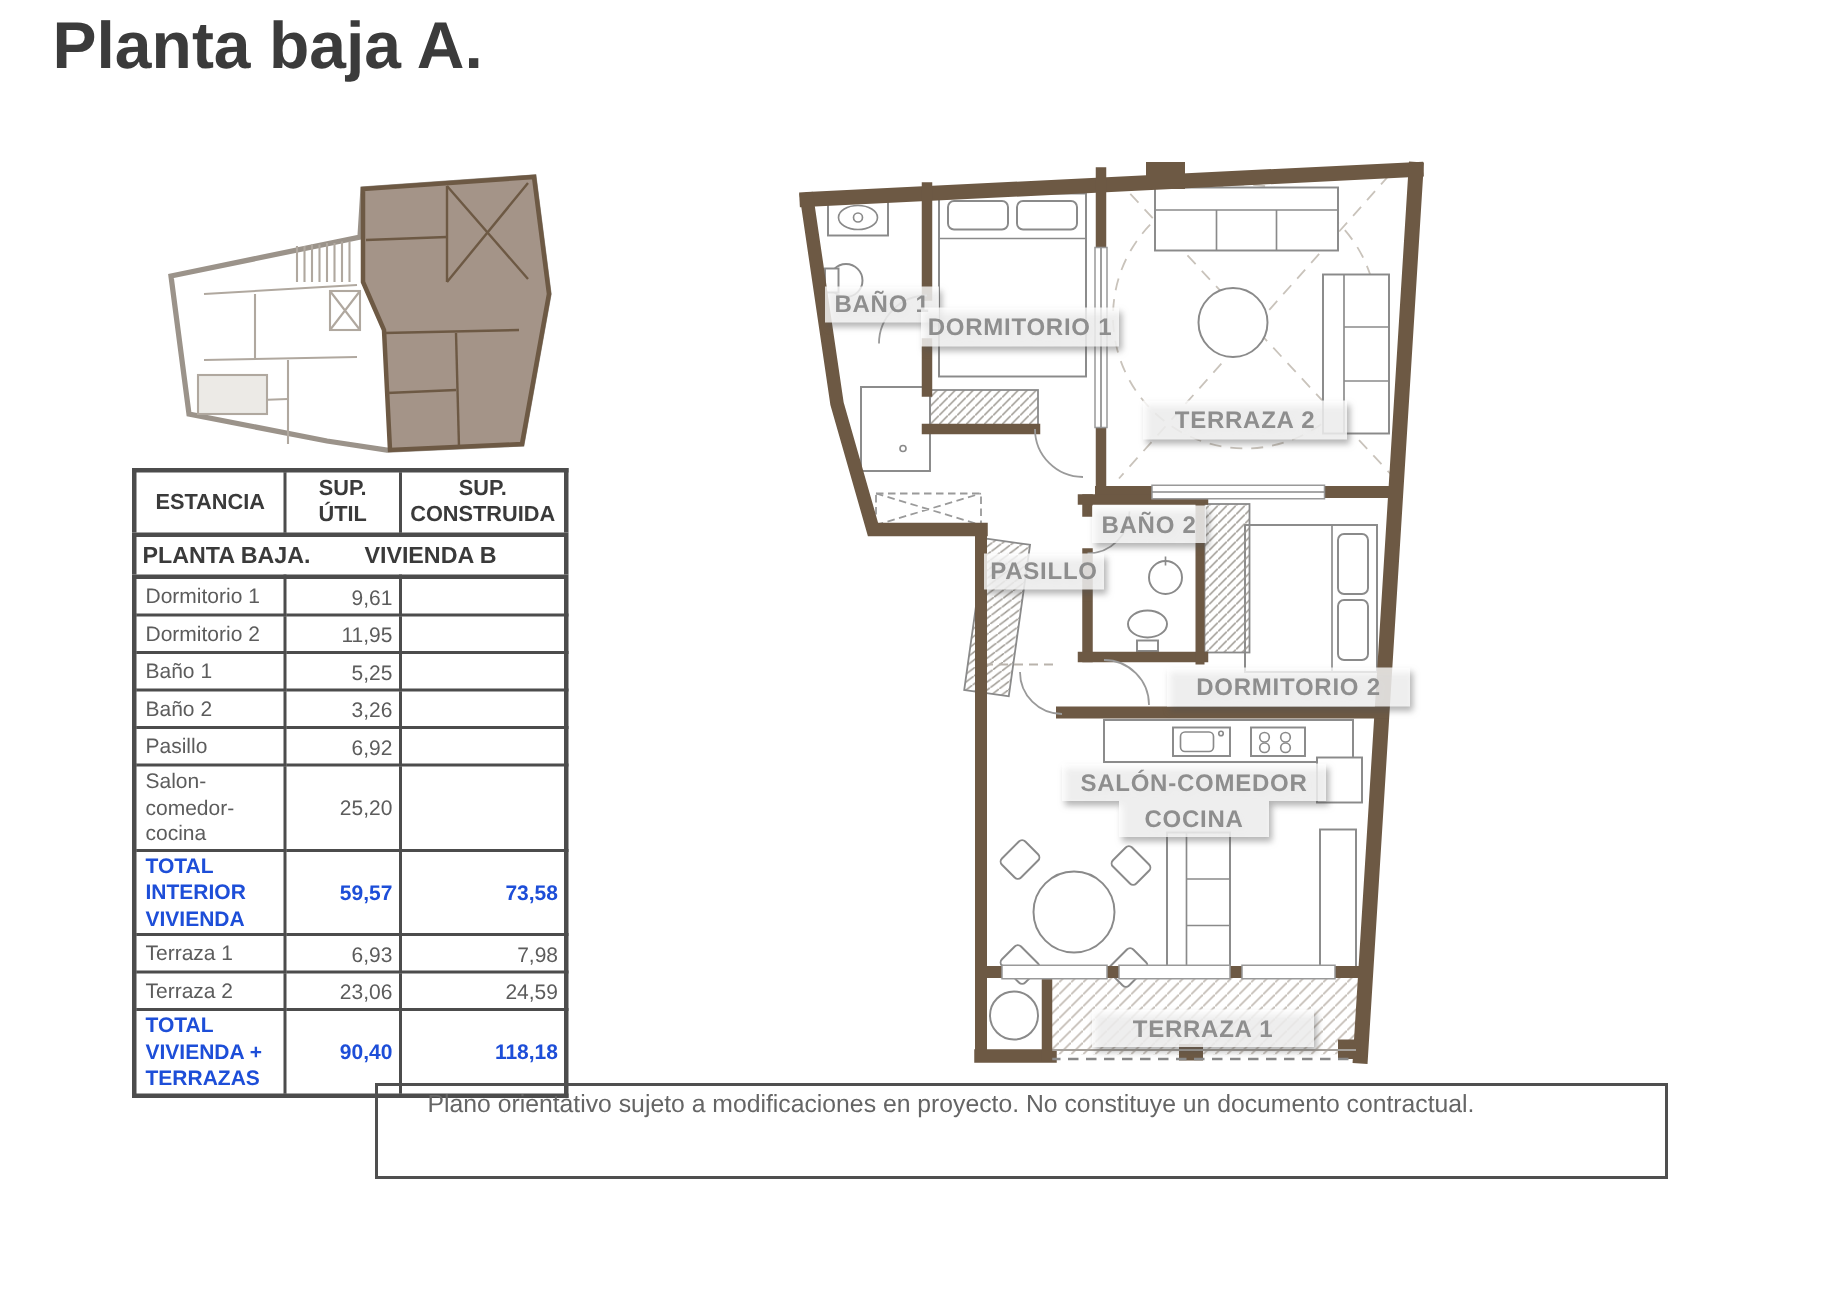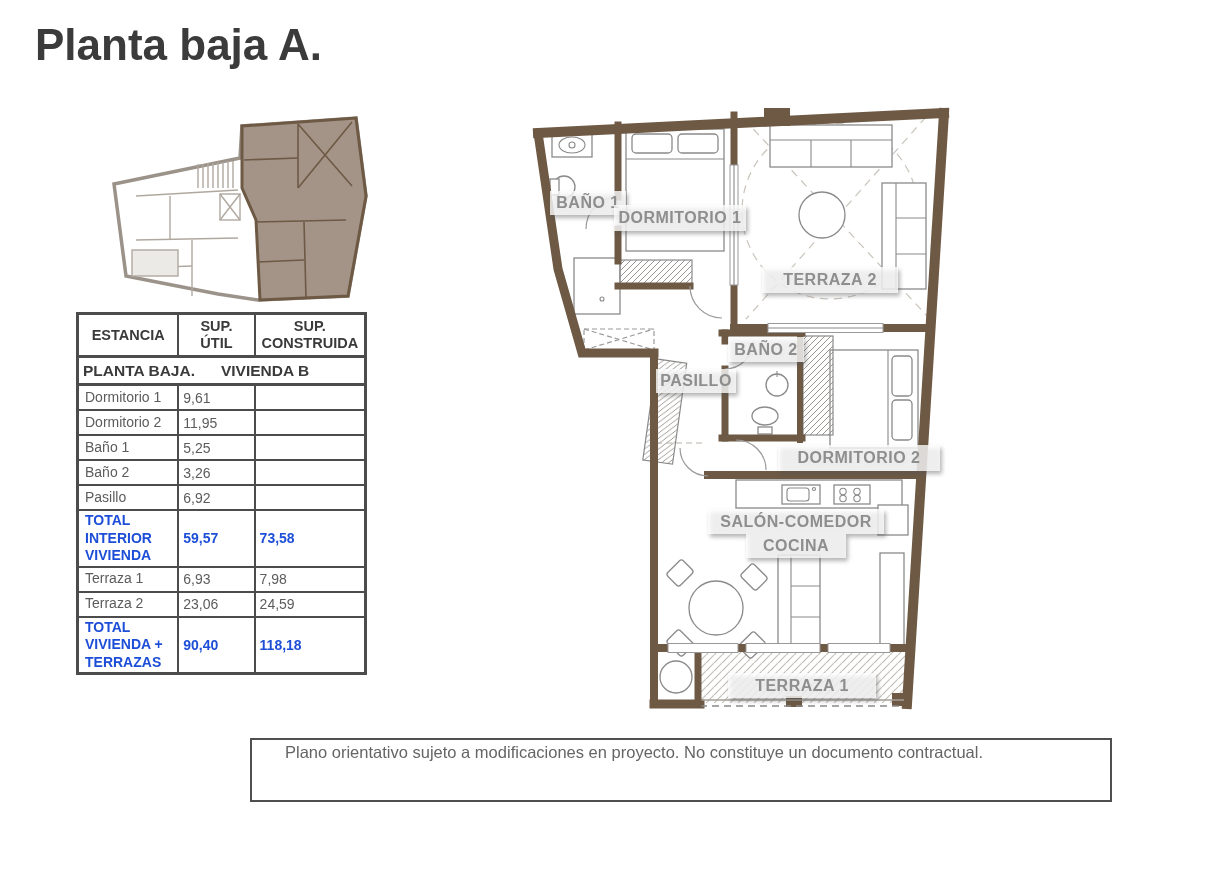--- a/index.html
+++ b/index.html
@@ -1,59 +1,59 @@
 <!DOCTYPE html>
 <html><head>
 <meta charset="utf-8">
 <style>
   html,body{margin:0;padding:0;background:#ffffff;}
   body{width:1220px;height:870px;position:relative;overflow:hidden;
        font-family:"Liberation Sans",sans-serif;}
 
-  .page-title{position:absolute;left:35px;top:20px;margin:0;
+  .page-title{position:absolute;left:35px;top:6px;margin:0;
     font-size:44px;font-weight:bold;color:#3b3b3b;letter-spacing:0px;}
 
   
   .miniplan{position:absolute;left:100px;top:98px;width:280px;height:212px;}
 
   
-  .areas{position:absolute;left:76px;top:312px;width:291px;
+  .areas{position:absolute;left:88px;top:312px;width:291px;
     border-collapse:collapse;font-size:14px;color:#5c5c5c;
     border:3px solid #4c4c4c;table-layout:fixed;}
   .areas td,.areas th{border:2px solid #4c4c4c;padding:1px 4px;vertical-align:middle;}
   .areas th{font-size:14.5px;font-weight:bold;color:#3a3a3a;text-align:center;
     white-space:pre-line;height:38px;line-height:1.15;}
   .areas td.name{text-align:left;padding-left:6px;white-space:pre-line;line-height:1.25;}
-  .areas td.num{text-align:left;margin-left:38px;}
+  .areas td.num{text-align:right;margin-left:38px;}
   .areas tr.normal td{height:21px;}
   .areas tr.bold td{font-weight:bold;color:#1d4ed8;}
   .areas tr.section td{border-top:3px solid #4c4c4c;border-bottom:3px solid #4c4c4c;
     font-weight:bold;color:#3a3a3a;font-size:15.5px;height:23px;}
   .secrow{display:flex;align-items:flex-start;}
-  .secrow span:last-child{margin-left:26px;}
+  .secrow span:last-child{margin-left:36px;}
 
   
   .floorplan{position:absolute;left:530px;top:103px;width:600px;height:632px;z-index:2;}
 
   .wall{stroke:#6d5944;fill:none;stroke-linecap:square;}
   .pier{fill:#6d5944;stroke:none;}
   .furn{fill:#ffffff;stroke:#8a8a8a;stroke-width:1.3;}
   .fline{stroke:#8a8a8a;stroke-width:1.1;fill:none;}
   .dash{stroke:#c9c3bb;stroke-width:1.2;fill:none;stroke-dasharray:8 6;}
   .glass{fill:#ffffff;stroke:#999999;stroke-width:1;}
   .door{stroke:#9a9a9a;stroke-width:1.2;fill:none;}
   .lblgrp{filter:drop-shadow(2.5px 3.5px 2px rgba(80,80,80,0.55));}
   .lbar{fill:rgba(255,255,255,0.78);}
   .rlabel{font-family:"Liberation Sans",sans-serif;font-weight:bold;font-size:16px;
     fill:#8e8e8e;text-anchor:middle;letter-spacing:0.5px;}
 
   
   .disclaimer{position:absolute;left:250px;top:722px;width:862px;height:64px;
     border:2px solid #4f4f4f;box-sizing:border-box;z-index:1;
-    padding:2px 6px 0 33px;background:#ffffff00;margin-top:16px;}
+    padding:2px 6px 0 33px;background:#ffffff00;}
   .disclaimer div{font-size:16.5px;color:#656565;line-height:20px;}
 </style>
 </head>
 <body>
 
 <h1 class="page-title">Planta baja A.</h1>
 
 <svg class="miniplan" viewBox="0 0 280 212">
   <polygon points="14,86 140,60 142,28 256,20 266,98 248,198 158,202 118,196 26,178" fill="#ffffff" stroke="#9b938a" stroke-width="3.5"></polygon>
   <g stroke="#b0a89f" stroke-width="1.4" fill="none">
@@ -116,20 +116,27 @@
     <td class="num"></td>
   </tr>
   <tr class="normal">
     <td class="name">Baño 2</td>
     <td class="num">3,26</td>
     <td class="num"></td>
   </tr>
   <tr class="normal">
     <td class="name">Pasillo</td>
     <td class="num">6,92</td>
+    <td class="num"></td>
+  </tr>
+  <tr class="normal">
+    <td class="name">Salon-
+comedor-
+cocina</td>
+    <td class="num">25,20</td>
     <td class="num"></td>
   </tr>
   <tr class="bold">
     <td class="name">TOTAL
 INTERIOR
 VIVIENDA</td>
     <td class="num">59,57</td>
     <td class="num">73,58</td>
   </tr>
   <tr class="normal">

